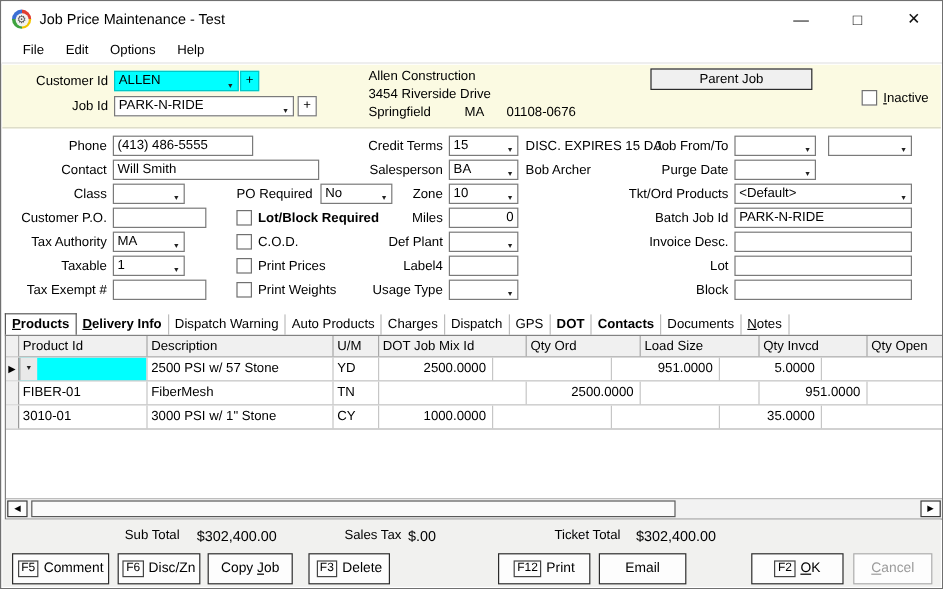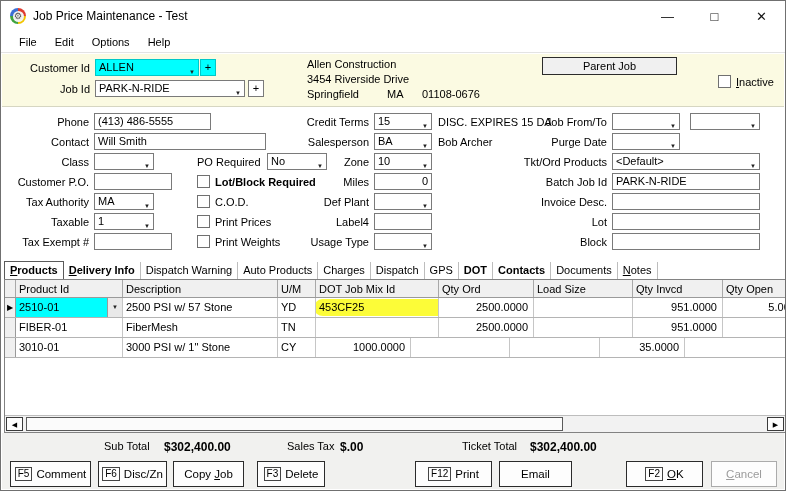--- a/index.html
+++ b/index.html
@@ -59,21 +59,21 @@
   .m1 { width:140px; }
   .m2 { width:132px; transform:rotate(-0.4deg); }
   .gc .cv { position:relative; z-index:1; }
   .hscroll { position:absolute; left:0; right:0; bottom:0; height:17px; background:#f2f2f2; border-top:1px solid #bdbdbd; }
   .sb-btn { position:absolute; top:1px; width:17px; height:14px; border:1px solid #3a3a3a; background:#fdfdfd; text-align:center; font-size:7px; line-height:13px; }
   .sb-thumb { position:absolute; top:1px; left:21px; width:537px; height:14px; border:1px solid #5a5a5a; background:#fbfbfb; }
 
   
   .footer { position:absolute; top:432px; left:1px; right:1px; bottom:1px; background:#f1f1ef; }
   .tot-lbl { position:absolute; top:7px; }
-  .tot-val { position:absolute; top:7px; font-weight:bold; font-size:12px; }
+  .tot-val { position:absolute; top:7px; font-weight:normal; font-size:12px; }
   .fbtn { position:absolute; top:28px; height:26px; border:1px solid #2b2b2b; background:#fdfdfd; display:flex; align-items:center; justify-content:center; font-size:11.5px; gap:4px; }
   .fkey { border:1px solid #444; padding:0 2px; font-size:10px; line-height:12px; }
   .fbtn.disabled { border-color:#ababab; color:#9b9b9b; }
   u { text-decoration:underline; }
 </style>
 </head>
 <body>
 
 <div class="window">
 
@@ -201,27 +201,25 @@
       <span class="gc c-qord">Qty Ord</span>
       <span class="gc c-load">Load Size</span>
       <span class="gc c-inv">Qty Invcd</span>
       <span class="gc c-open">Qty Open</span>
     </div>
 
     <div class="g-row">
       <span class="gc c-sel">▶</span>
       <span class="gc c-pid">
         <span class="cell-combo">
-            <span class="txt">2510-01</span>
             <span class="dbtn">▼</span>
           </span>
       </span>
       <span class="gc c-desc"><span class="cv">2500 PSI w/ 57 Stone</span></span>
       <span class="gc c-um"><span class="cv">YD</span></span>
-      <span class="gc c-dot"><span class="marker m1"></span><span class="cv">453CF25</span></span>
       <span class="gc c-qord num"><span class="cv">2500.0000</span></span>
       <span class="gc c-load"><span class="cv"></span></span>
       <span class="gc c-inv num"><span class="cv">951.0000</span></span>
       <span class="gc c-open num"><span class="cv">5.0000</span></span>
     </div>
 
     <div class="g-row">
       <span class="gc c-sel"></span>
       <span class="gc c-pid"><span class="cv">FIBER-01</span></span>
       <span class="gc c-desc"><span class="cv">FiberMesh</span></span>

